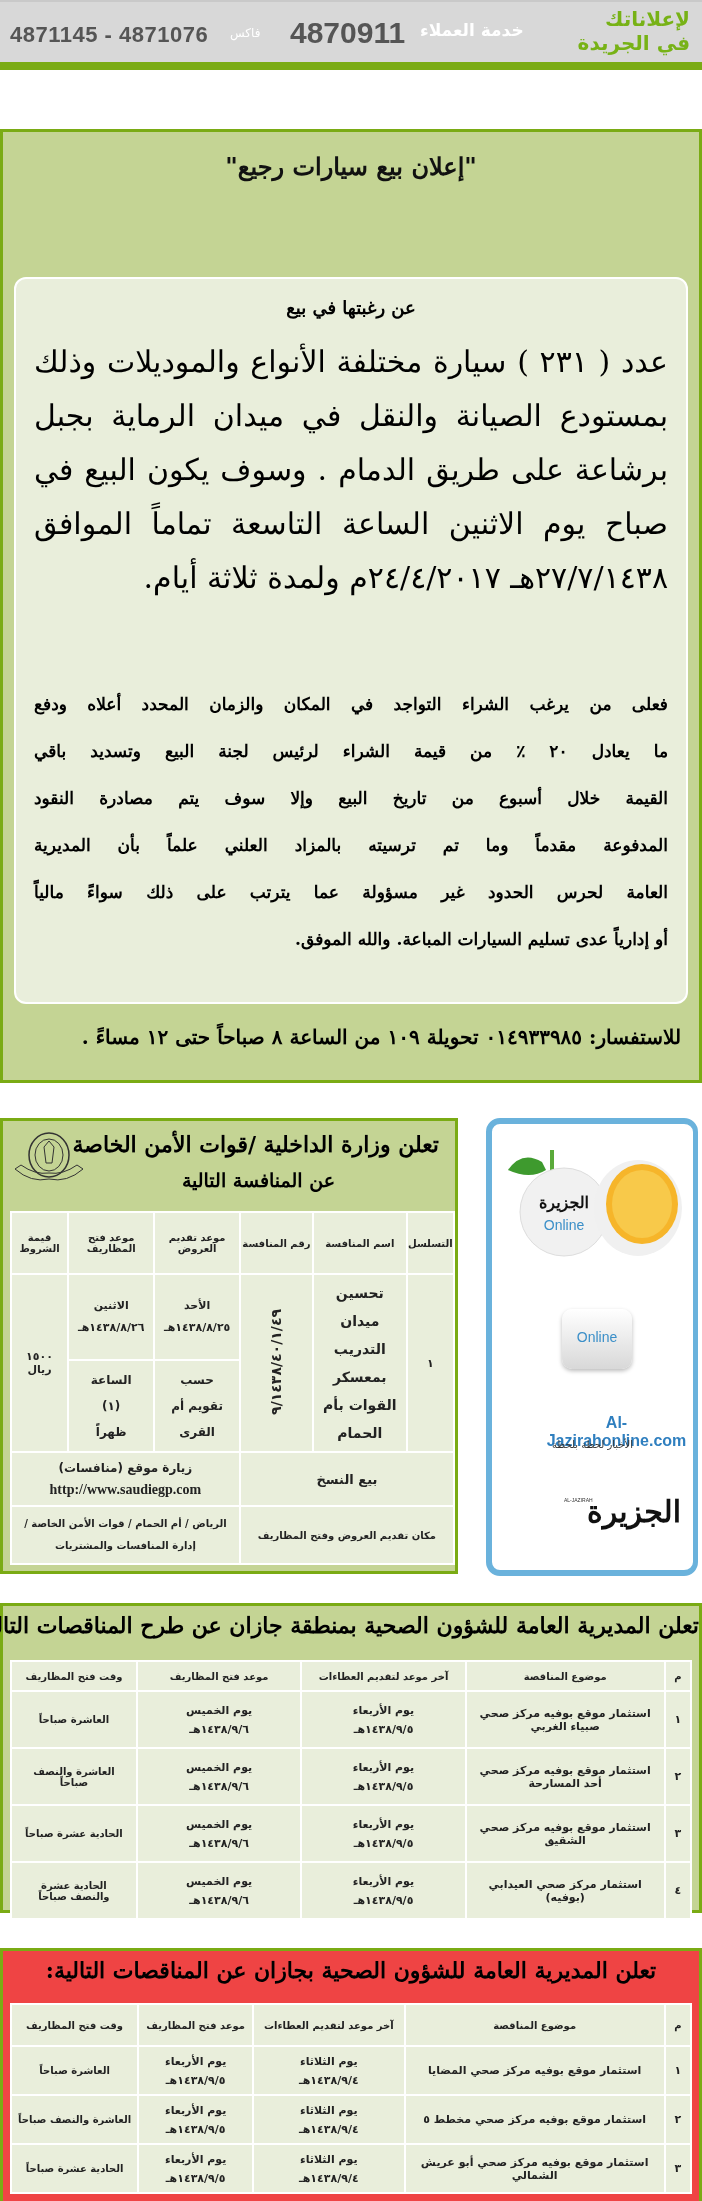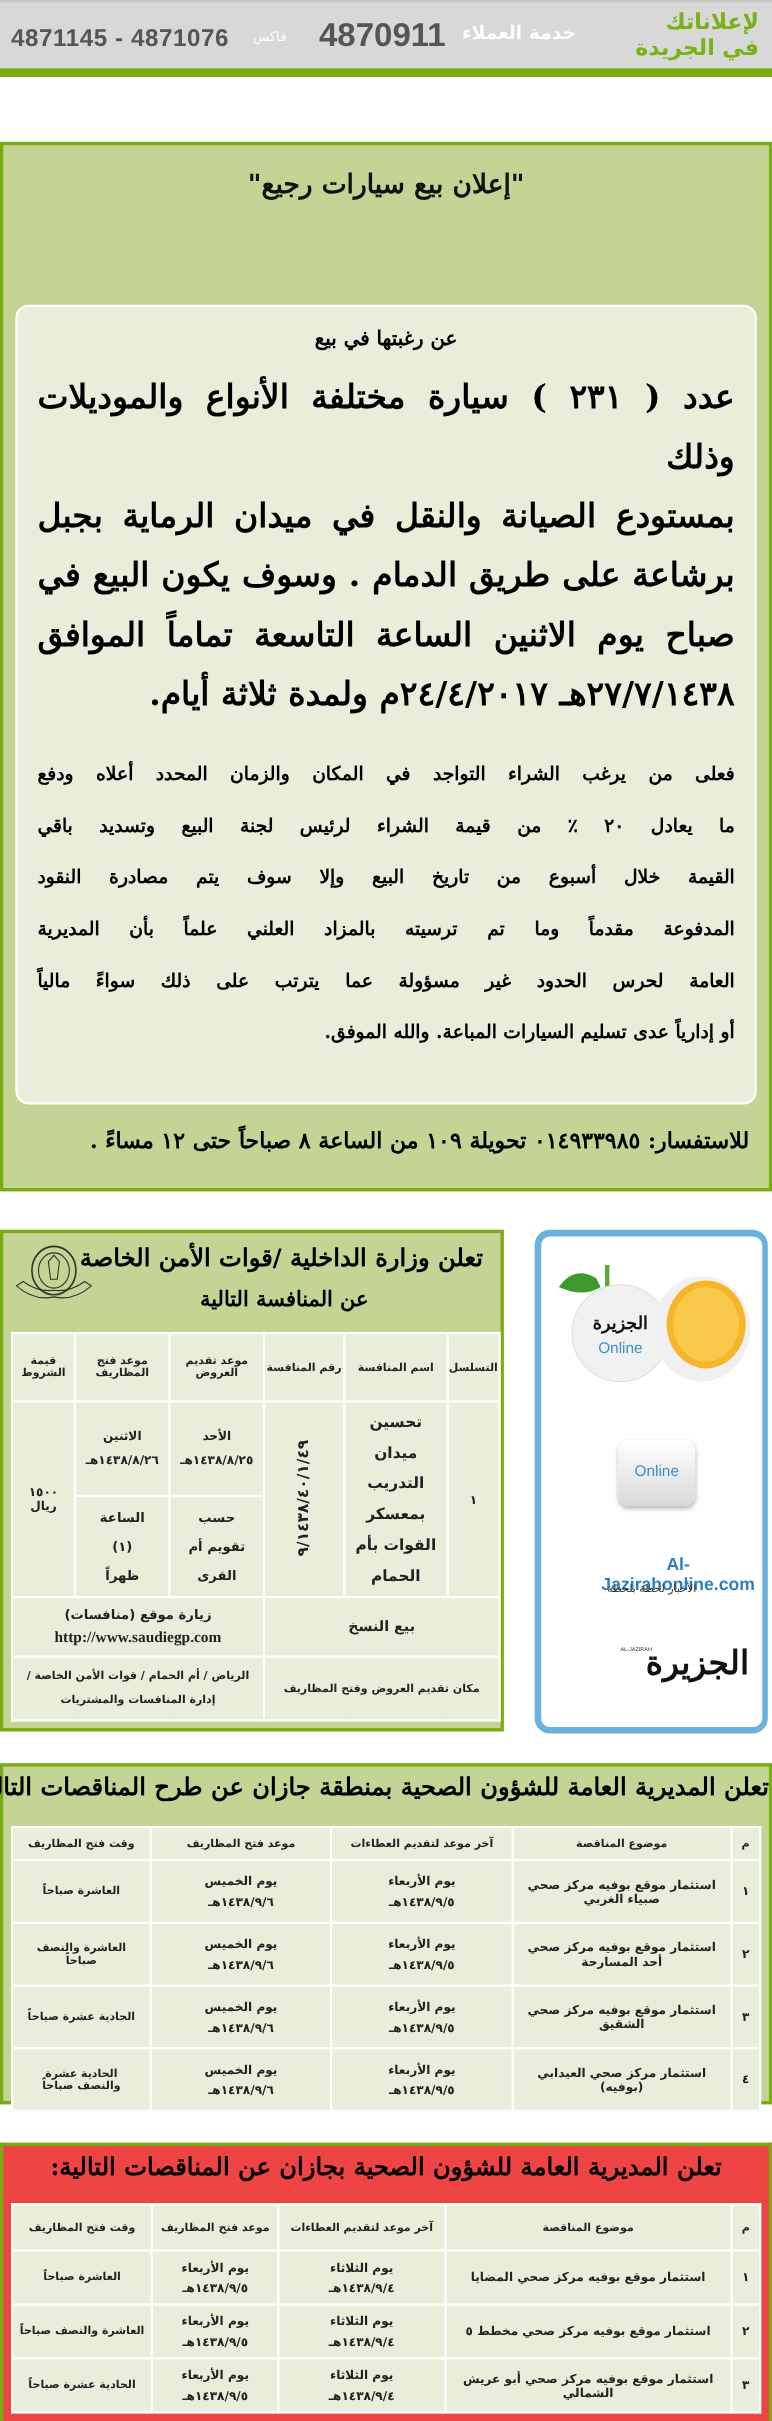--- a/index.html
+++ b/index.html
@@ -10,21 +10,21 @@
   .cs-label { position: absolute; left: 420px; top: 18px; color: #ffffff; font-size: 17px; font-weight: bold; }
   .cs-num { position: absolute; left: 290px; top: 14px; color: #555; font-family: "Liberation Sans", sans-serif; font-weight: bold; font-size: 30px; direction: ltr; }
   .fax-label { position: absolute; left: 230px; top: 24px; color: #fff; font-size: 12px; }
   .fax-num { position: absolute; left: 10px; top: 20px; color: #555; font-family: "Liberation Sans", sans-serif; font-weight: bold; font-size: 22px; direction: ltr; letter-spacing: 0.5px; }
 
   .ad1 { position: absolute; left: 0; top: 129px; width: 702px; height: 954px; background: #c4d494; border: 3px solid #7aab14; }
   .ad1-sub { position: absolute; left: 0; right: 0; top: 20px; text-align: center; font-size: 24px; font-weight: bold; color: #111; font-family: "DejaVu Serif", serif; }
   .ad1-title { position: absolute; left: 0; right: 0; top: 68px; text-align: center; font-size: 36px; font-weight: bold; color: #111; font-family: "DejaVu Serif", serif; }
   .ad1-inner { position: absolute; left: 11px; top: 145px; width: 674px; height: 727px; background: #e9eedb; border: 2px solid #ffffff; border-radius: 12px; }
   .ad1-intro { position: absolute; left: 0; right: 0; top: 18px; text-align: center; font-size: 18px; font-weight: bold; font-family: "DejaVu Serif", serif; }
-  .ad1-big { position: absolute; left: 18px; right: 18px; top: 56px; font-size: 30px; font-weight: bold; line-height: 54px; text-align: justify; text-align-last: justify; font-family: "DejaVu Serif", serif; }
+  .ad1-big { position: absolute; left: 18px; right: 18px; top: 56px; font-size: 30px; font-weight: normal; line-height: 54px; text-align: justify; text-align-last: justify; font-family: "DejaVu Serif", serif; }
   .ad1-big div { text-align-last: justify; }
   .ad1-big div.last { text-align-last: right; }
   .ad1-body { position: absolute; left: 18px; right: 18px; top: 402px; font-size: 17px; font-weight: bold; line-height: 47px; font-family: "DejaVu Serif", serif; }
   .ad1-body div { text-align-last: justify; }
   .ad1-body div.last { text-align-last: right; }
   .ad1-contact { position: absolute; left: 18px; right: 18px; top: 893px; text-align: right; font-size: 20px; font-weight: bold; font-family: "DejaVu Serif", serif; }
 
   .ad2 { position: absolute; left: 0; top: 1118px; width: 458px; height: 456px; background: #c4d494; border: 3px solid #7aab14; }
   .ad2-logo { position: absolute; left: 8px; top: 8px; width: 76px; height: 60px; }
   .ad2-title { position: absolute; right: 16px; top: 10px; font-size: 22px; font-weight: bold; font-family: "DejaVu Serif", serif; white-space: nowrap; }

